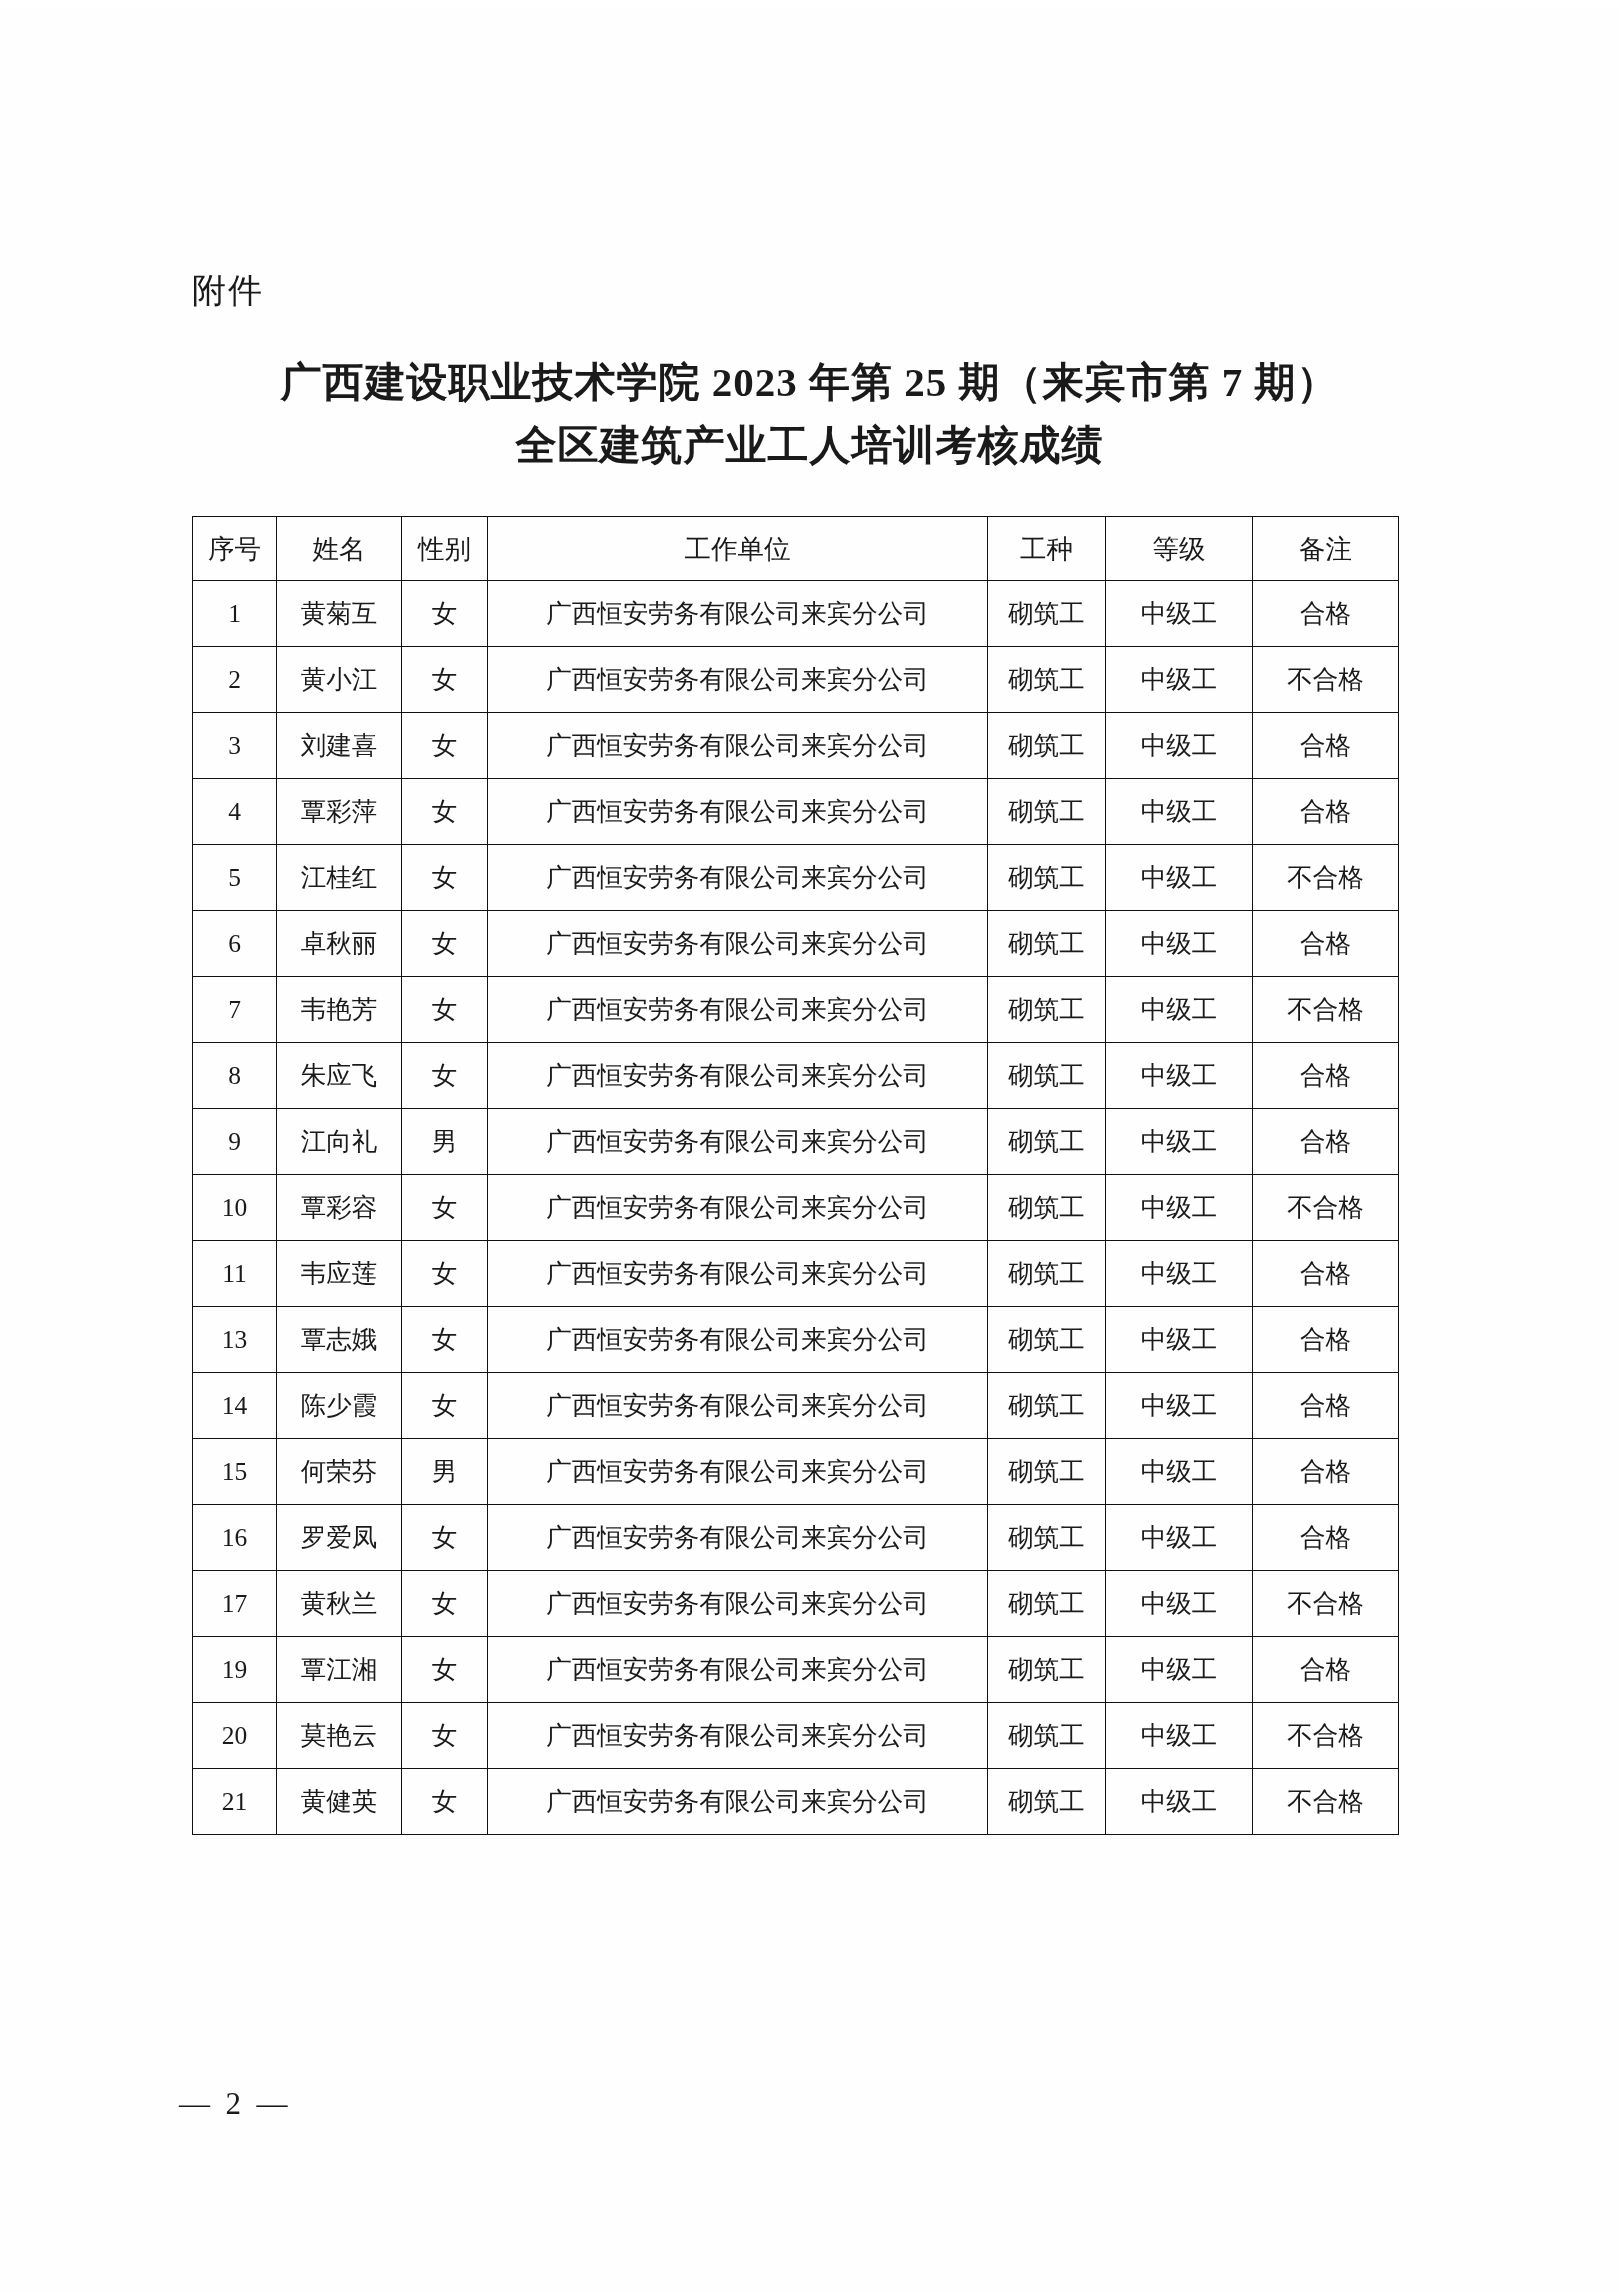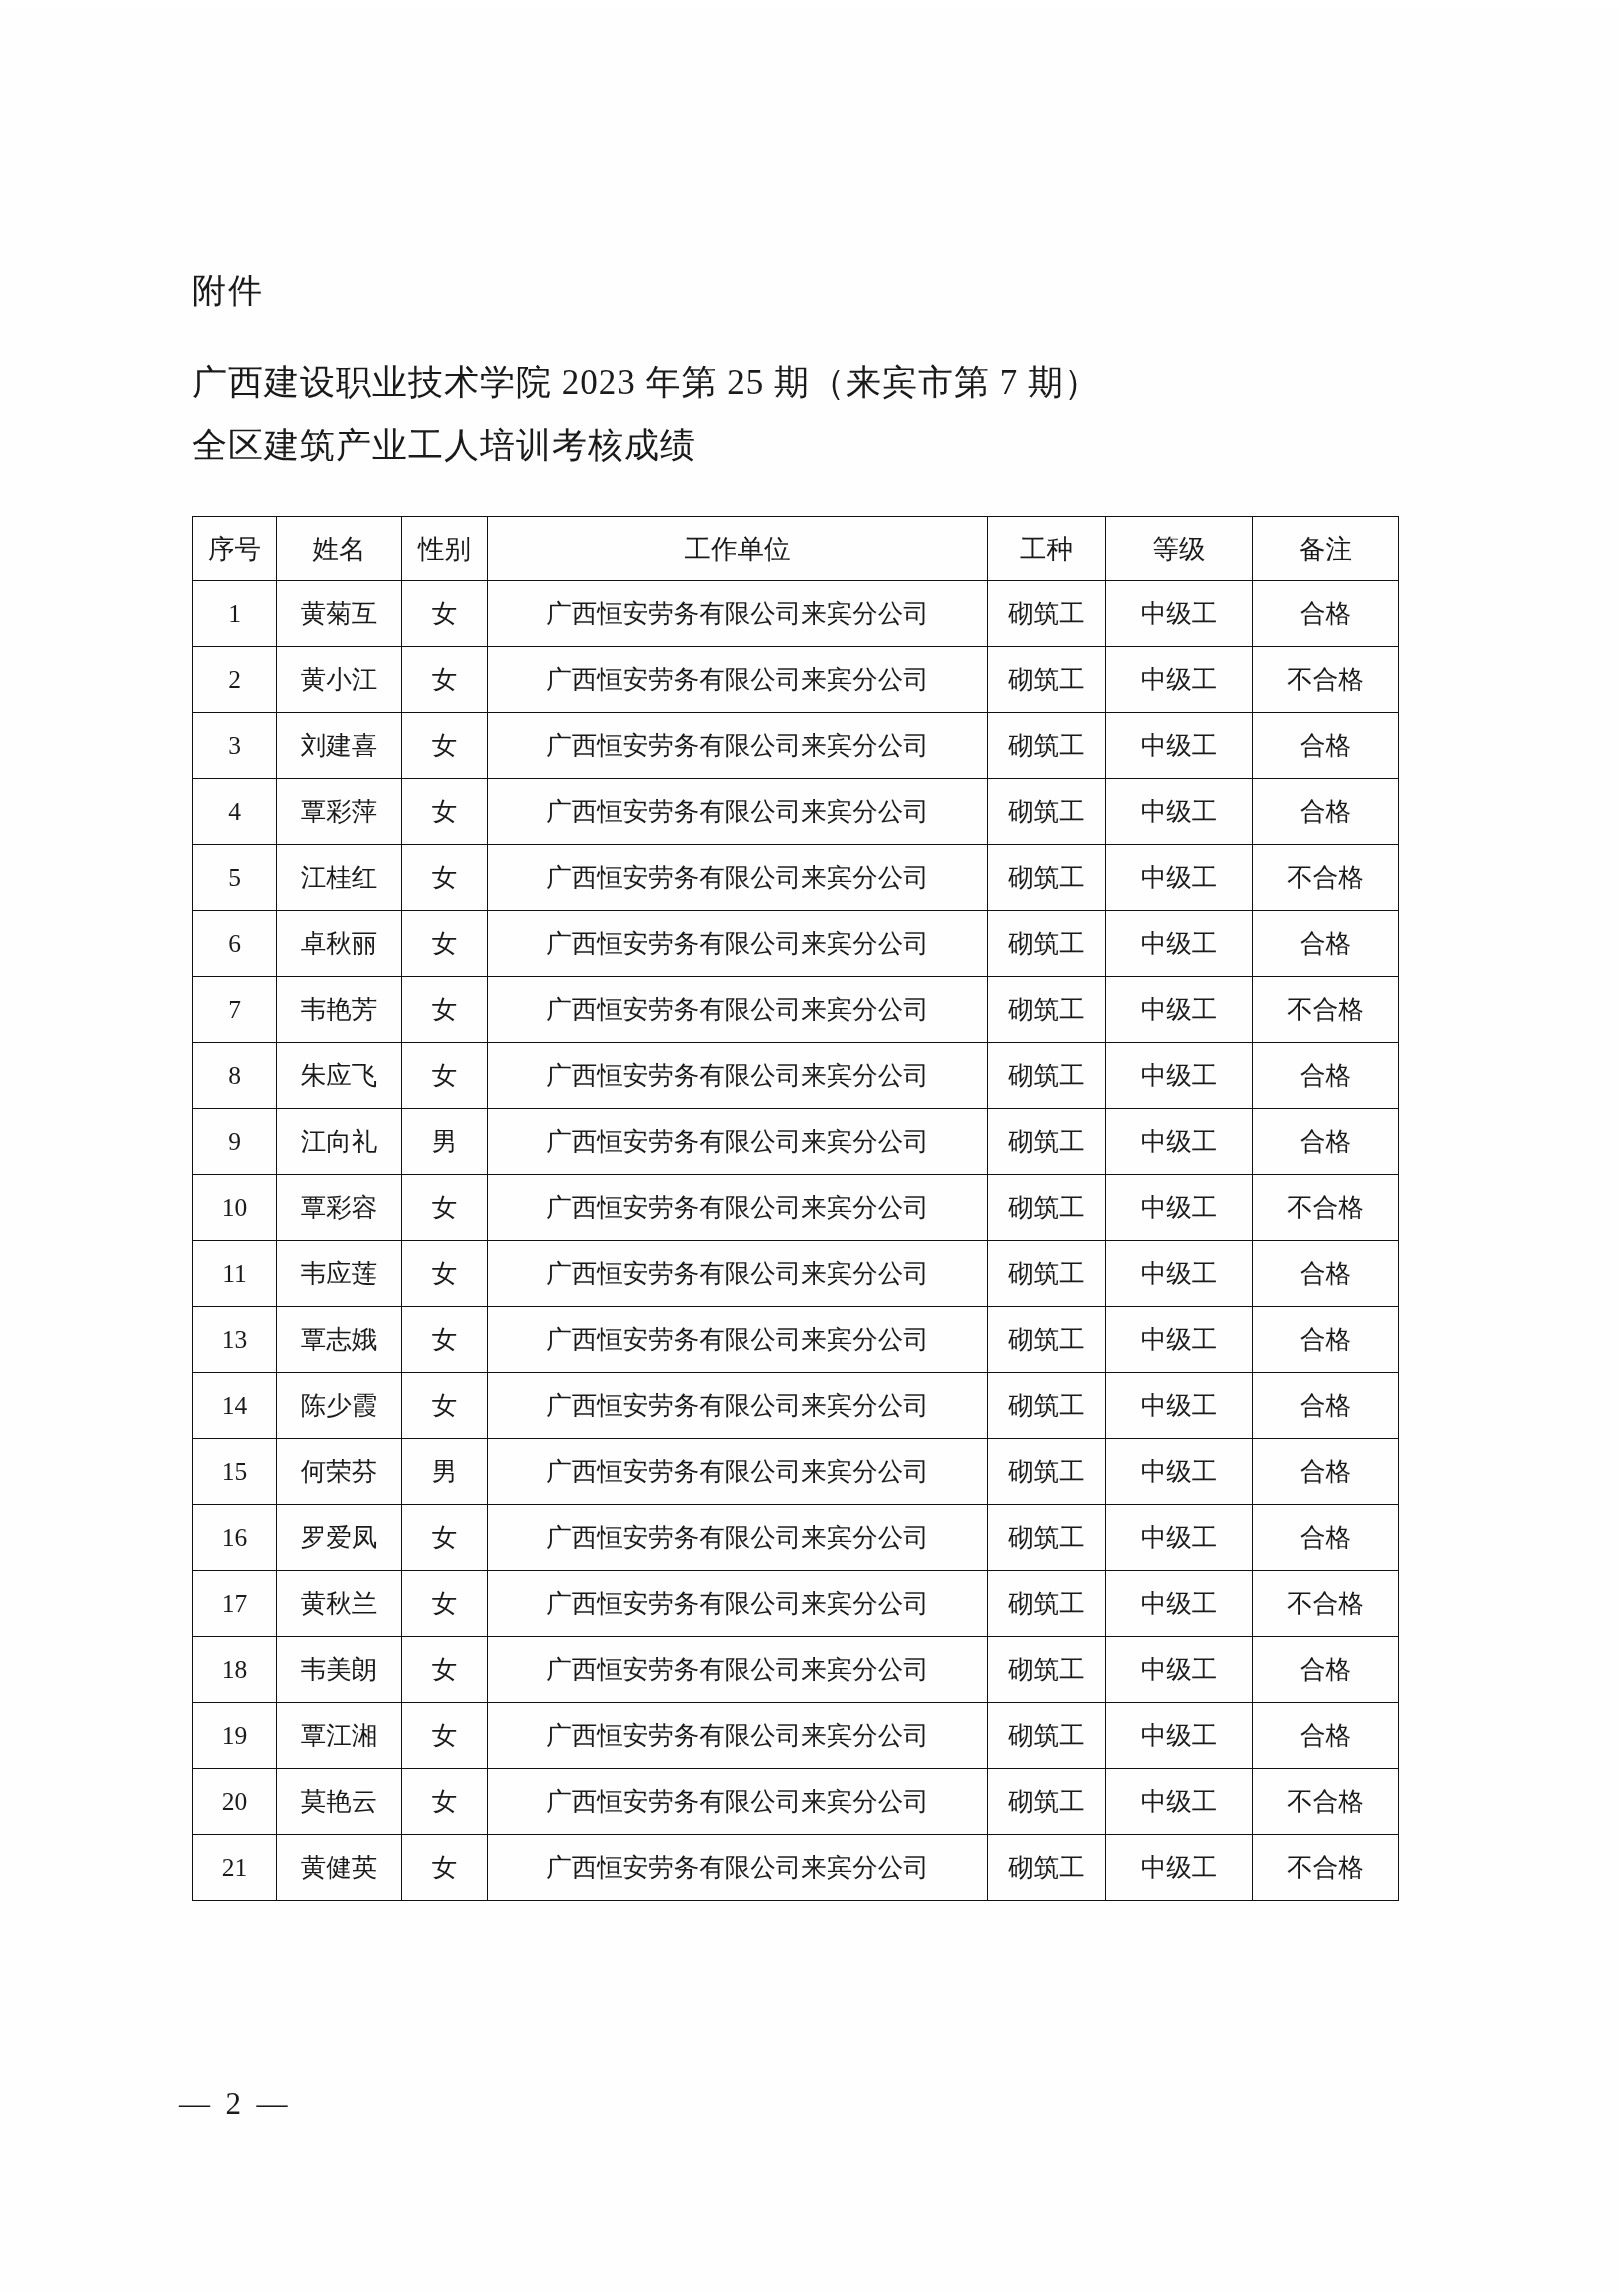--- a/index.html
+++ b/index.html
@@ -29,22 +29,23 @@
     top: 260px;
     font-size: 34px;
     letter-spacing: 2px;
     font-family: "Liberation Serif", "DejaVu Serif", serif;
   }
   .doc-title {
     position: absolute;
     left: 192px;
     top: 343px;
     width: 1235px;
-    font-weight: normal;
-    font-size: 35px;
+    text-align: center;
+    font-weight: bold;
+    font-size: 41px;
     line-height: 63px;
     letter-spacing: 1px;
   }
   .doc-title .line2 {
     display: block;
   }
   table.scores {
     position: absolute;
     left: 192px;
     top: 508px;
@@ -257,29 +258,20 @@
         <tr>
           <td>17</td>
           <td>黄秋兰</td>
           <td>女</td>
           <td class="unit-cell">广西恒安劳务有限公司来宾分公司</td>
           <td>砌筑工</td>
           <td>中级工</td>
           <td>不合格</td>
         </tr>
         <tr>
-          <td>18</td>
-          <td>韦美朗</td>
-          <td>女</td>
-          <td class="unit-cell">广西恒安劳务有限公司来宾分公司</td>
-          <td>砌筑工</td>
-          <td>中级工</td>
-          <td>合格</td>
-        </tr>
-        <tr>
           <td>19</td>
           <td>覃江湘</td>
           <td>女</td>
           <td class="unit-cell">广西恒安劳务有限公司来宾分公司</td>
           <td>砌筑工</td>
           <td>中级工</td>
           <td>合格</td>
         </tr>
         <tr>
           <td>20</td>

